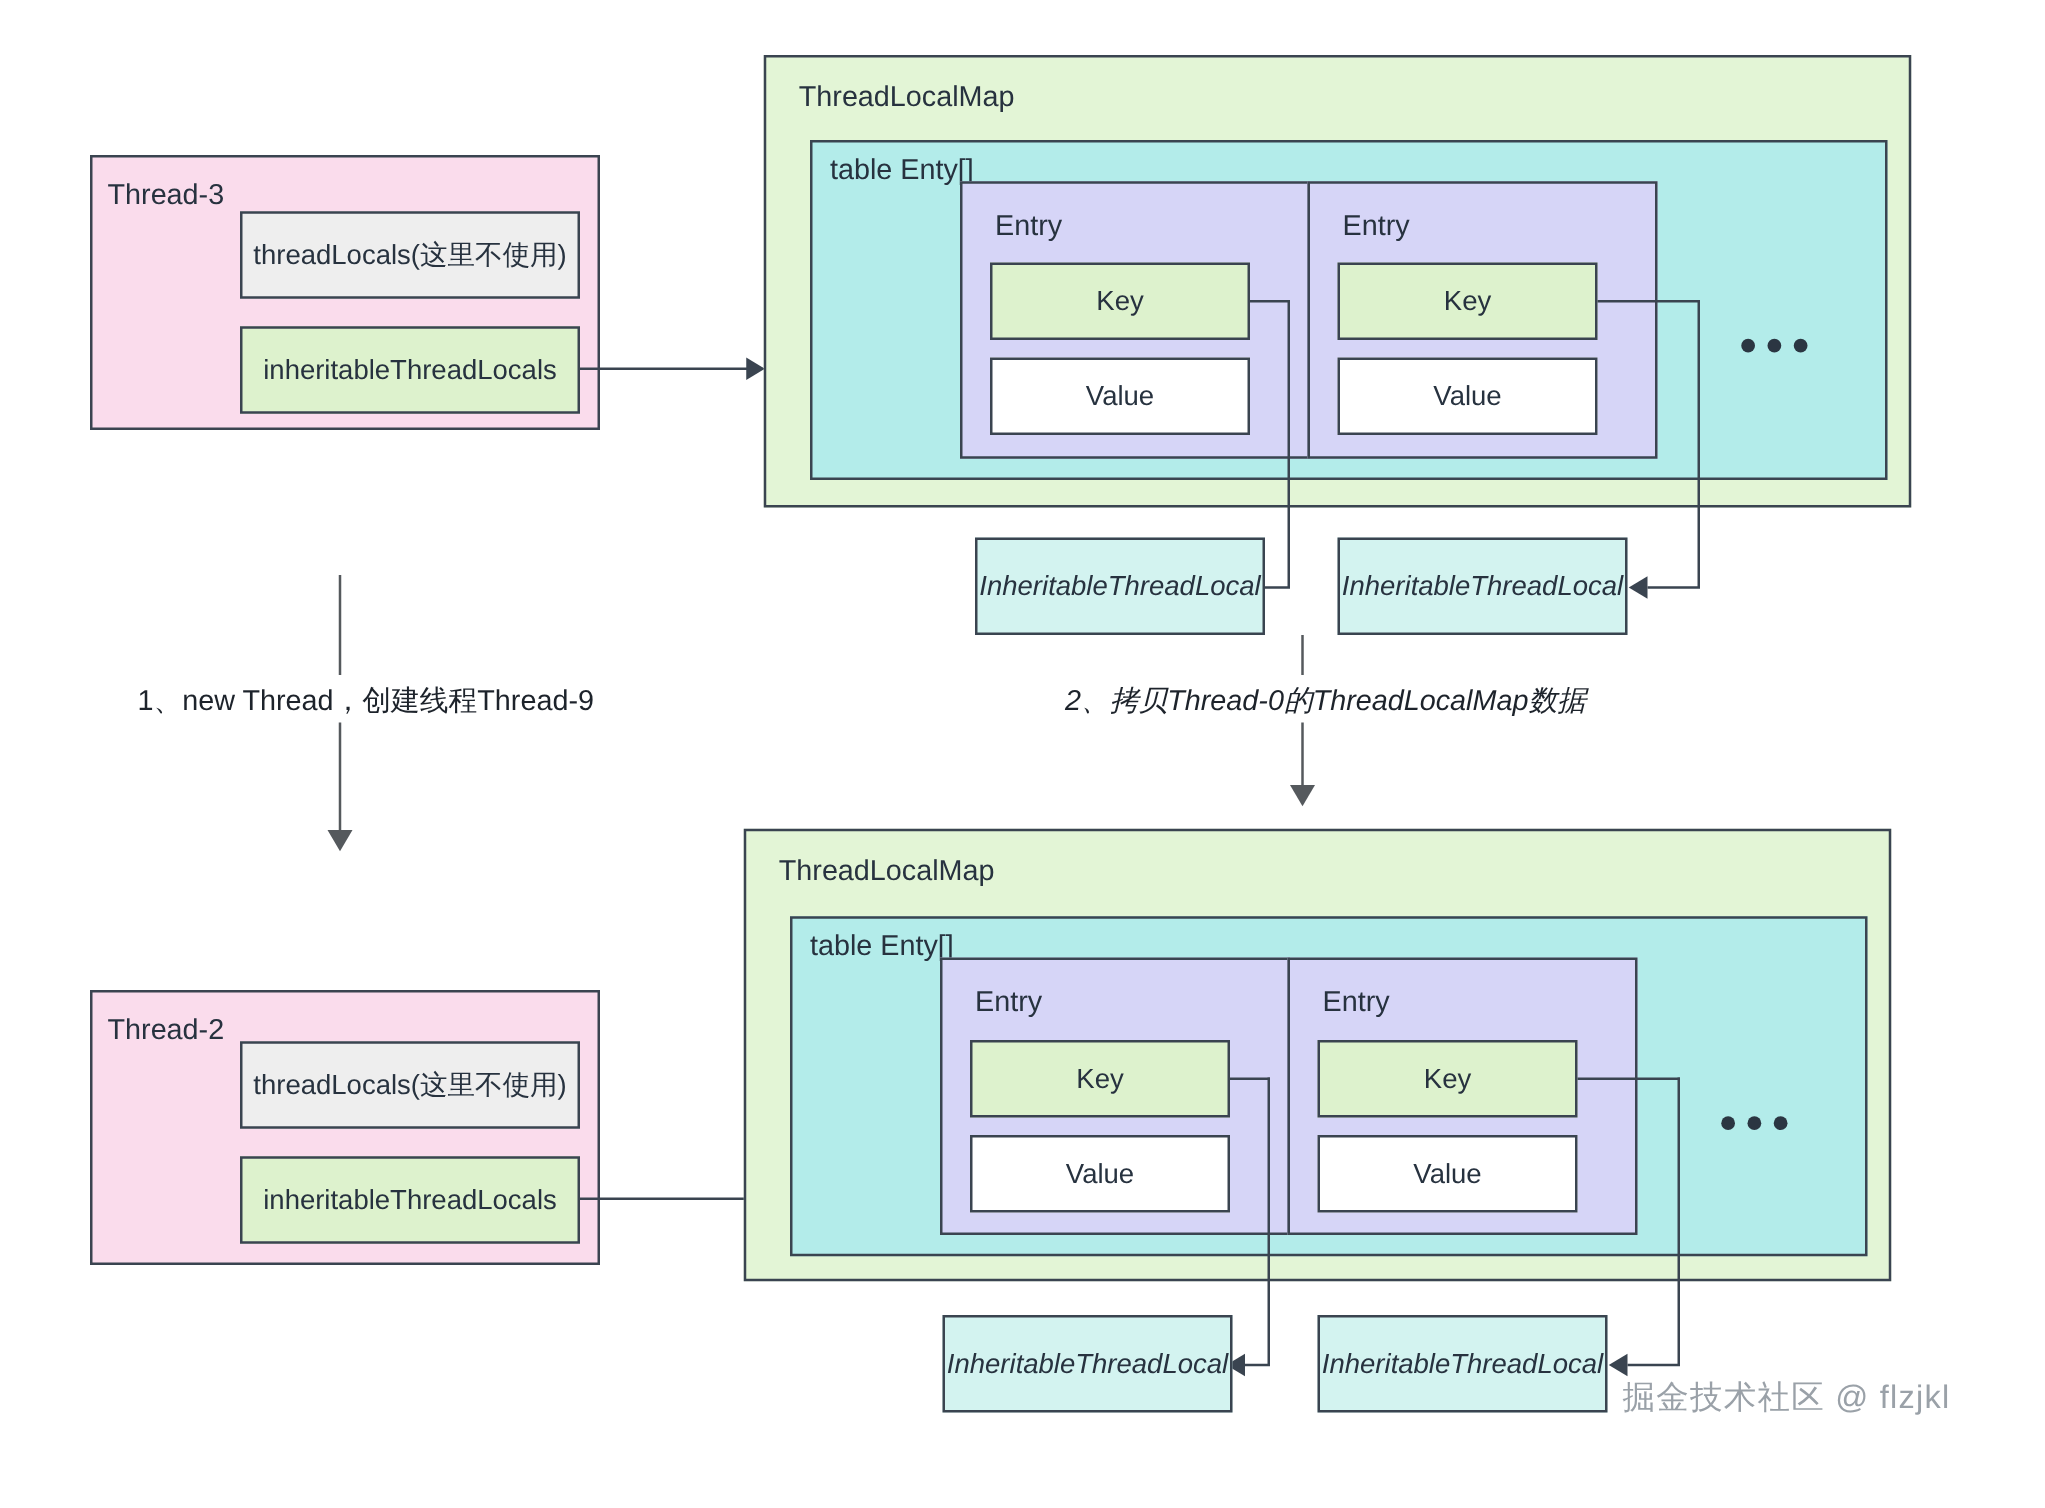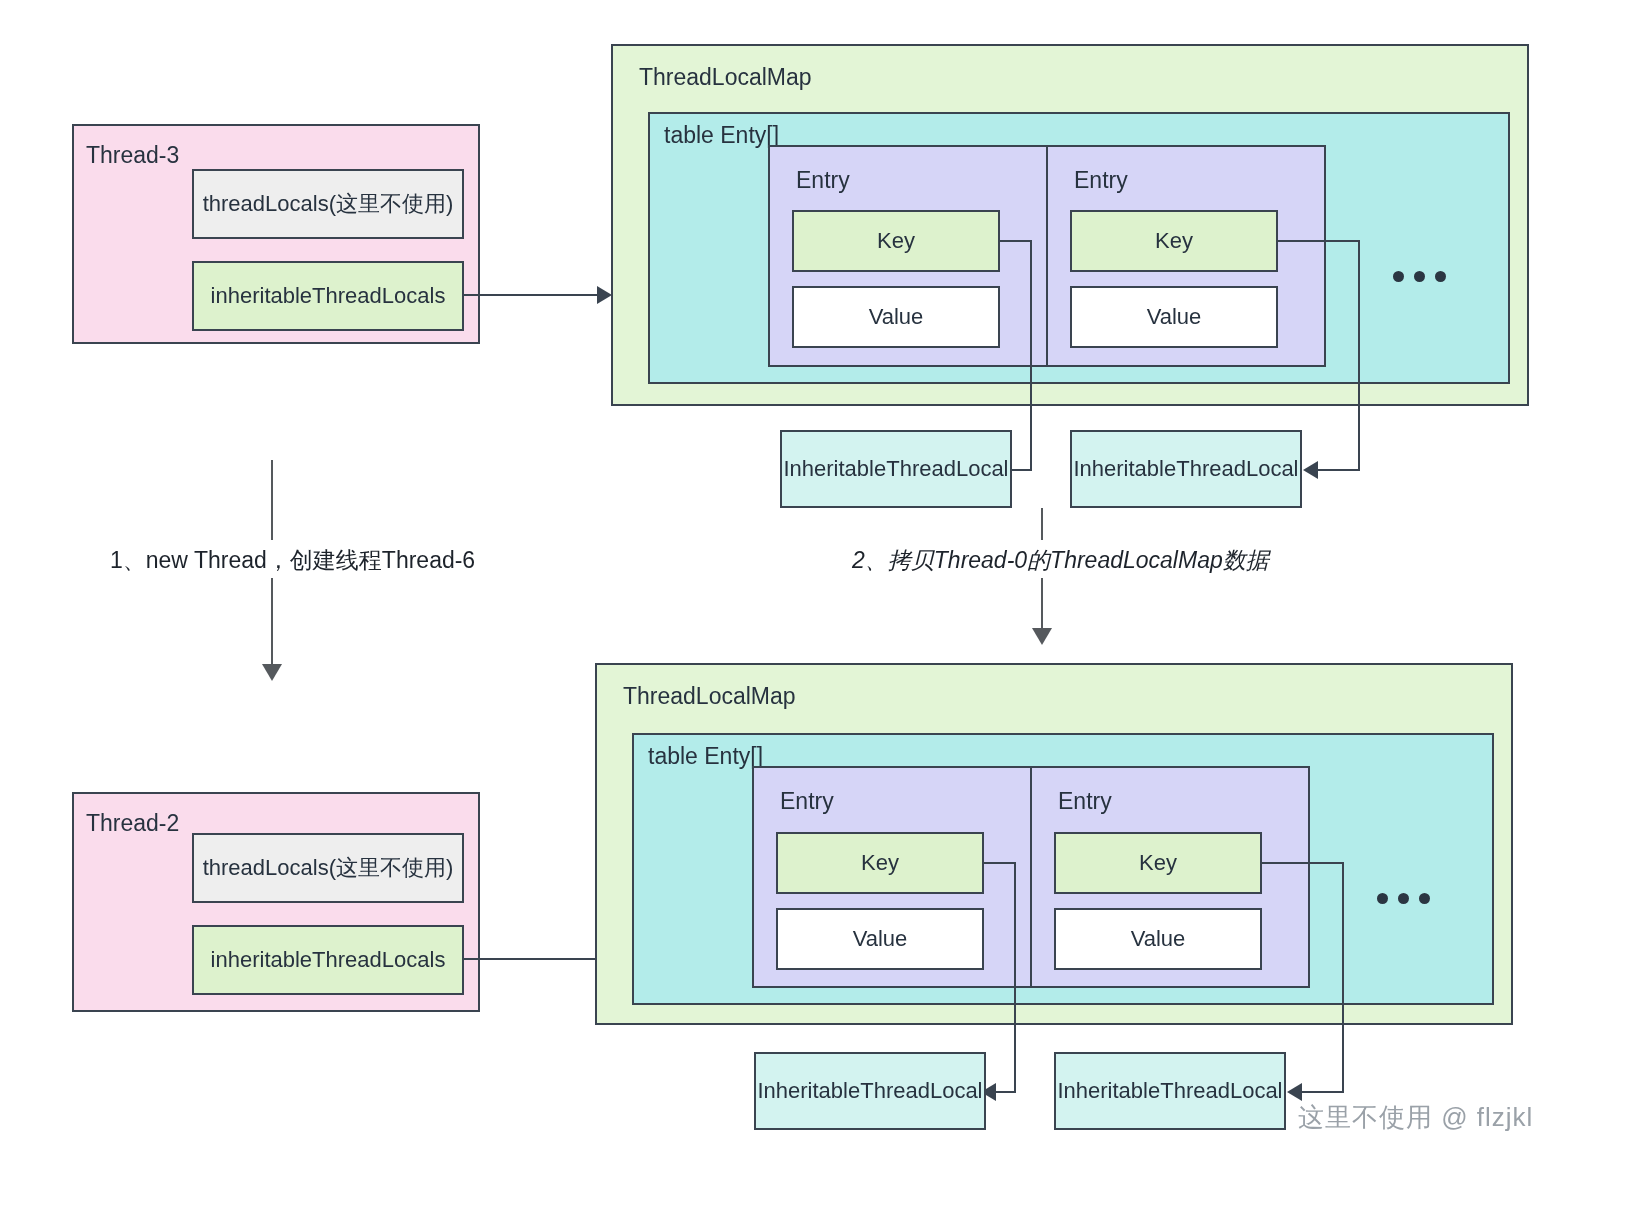--- a/index.html
+++ b/index.html
@@ -43,21 +43,21 @@
   }
 
   
   .c-thread      { background: #fadcec; }
   .c-grey        { background: #eeeeee; }
   .c-green       { background: #ddf2cd; }
   .c-map         { background: #e3f5d6; }
   .c-table       { background: #b3ecea; }
   .c-entry       { background: #d6d5f7; }
   .c-white       { background: #ffffff; justify-content: center; }
-  .c-itl         { background: #d3f3f0; }
+  .c-itl         { background: #d3f3f0; font-style: italic; }
 
   
   .ln {
     position: absolute;
     background: #3a4450;
   }
   .ln.h { height: 2px; }
   .ln.v { width: 2px; }
 
   .arrow {
@@ -175,21 +175,21 @@
   <div class="arrow left" style="left:1303px; top:461px;"></div>
 
   <div class="box c-itl" style="left:780px; top:430px; width:232px; height:78px;">
     <span>InheritableThreadLocal</span>
   </div>
   <div class="box c-itl" style="left:1070px; top:430px; width:232px; height:78px;">
     <span>InheritableThreadLocal</span>
   </div>
 
   <div class="ln v step-line" style="left:271px; top:460px; height:80px;"></div>
-  <div class="step-label" style="left:110px; top:545px;">1、new Thread，创建线程Thread-6</div>
+  <div class="step-label" style="left:110px; top:545px;">1、new Thread，创建线程Thread-9</div>
   <div class="ln v step-line" style="left:271px; top:578px; height:88px;"></div>
   <div class="arrow down" style="left:262px; top:664px;"></div>
 
   <div class="ln v step-line" style="left:1041px; top:508px; height:32px;"></div>
   <div class="step-label" style="left:852px; top:545px;font-style:italic;">2、拷贝Thread-0的ThreadLocalMap数据</div>
   <div class="ln v step-line" style="left:1041px; top:578px; height:52px;"></div>
   <div class="arrow down" style="left:1032px; top:628px;"></div>
 
   <div class="box tl-label c-thread" style="left:72px; top:792px; width:408px; height:220px;">
     <span class="corner-label" style="left:12px; top:16px;">Thread-2</span>
@@ -248,15 +248,15 @@
   <div class="ln h" style="left:1302px; top:1091px; width:42px;"></div>
   <div class="arrow left" style="left:1287px; top:1083px;"></div>
 
   <div class="box c-itl" style="left:754px; top:1052px; width:232px; height:78px;">
     <span>InheritableThreadLocal</span>
   </div>
   <div class="box c-itl" style="left:1054px; top:1052px; width:232px; height:78px;">
     <span>InheritableThreadLocal</span>
   </div>
 
-  <div class="watermark" style="left:1298px; top:1100px;">这里不使用 @ flzjkl</div>
+  <div class="watermark" style="left:1298px; top:1100px;">掘金技术社区 @ flzjkl</div>
 
 </div>
 
 </body></html>

